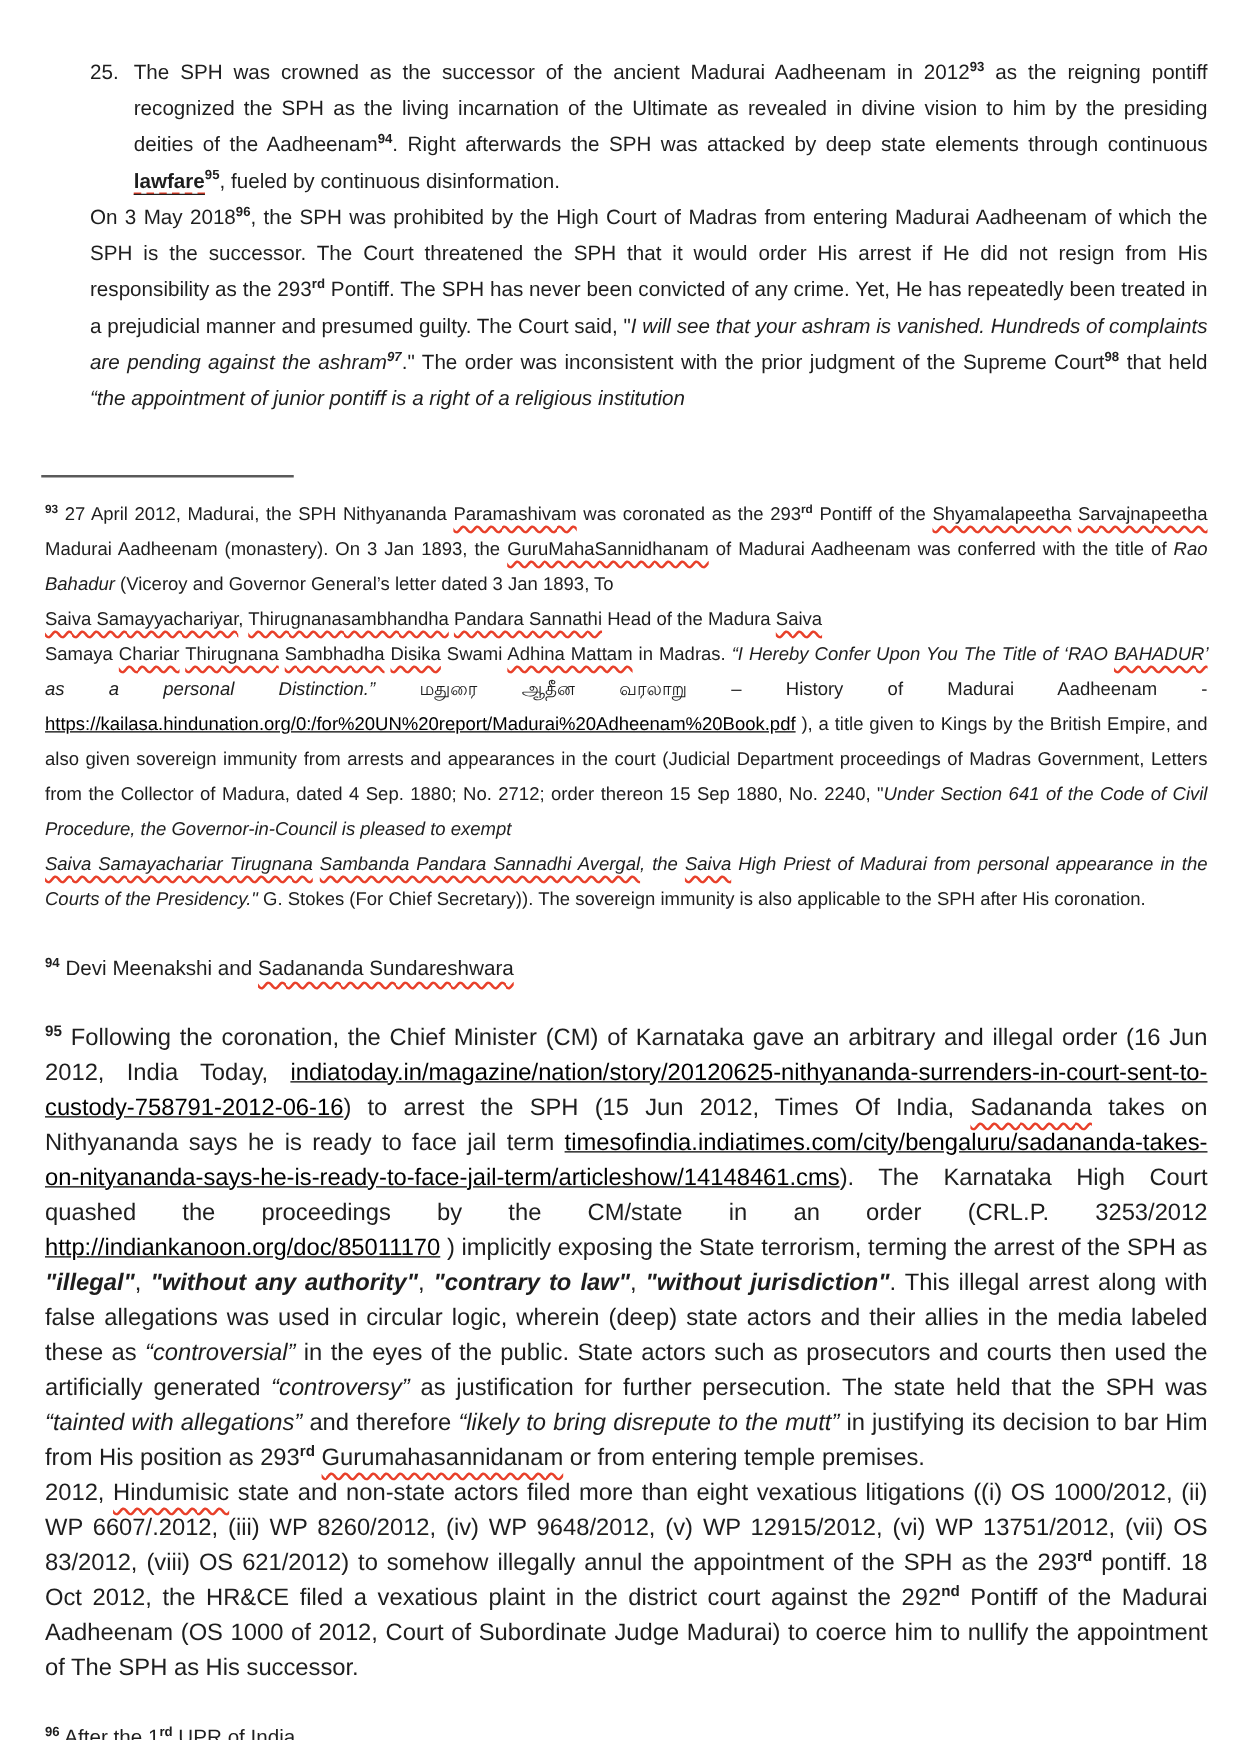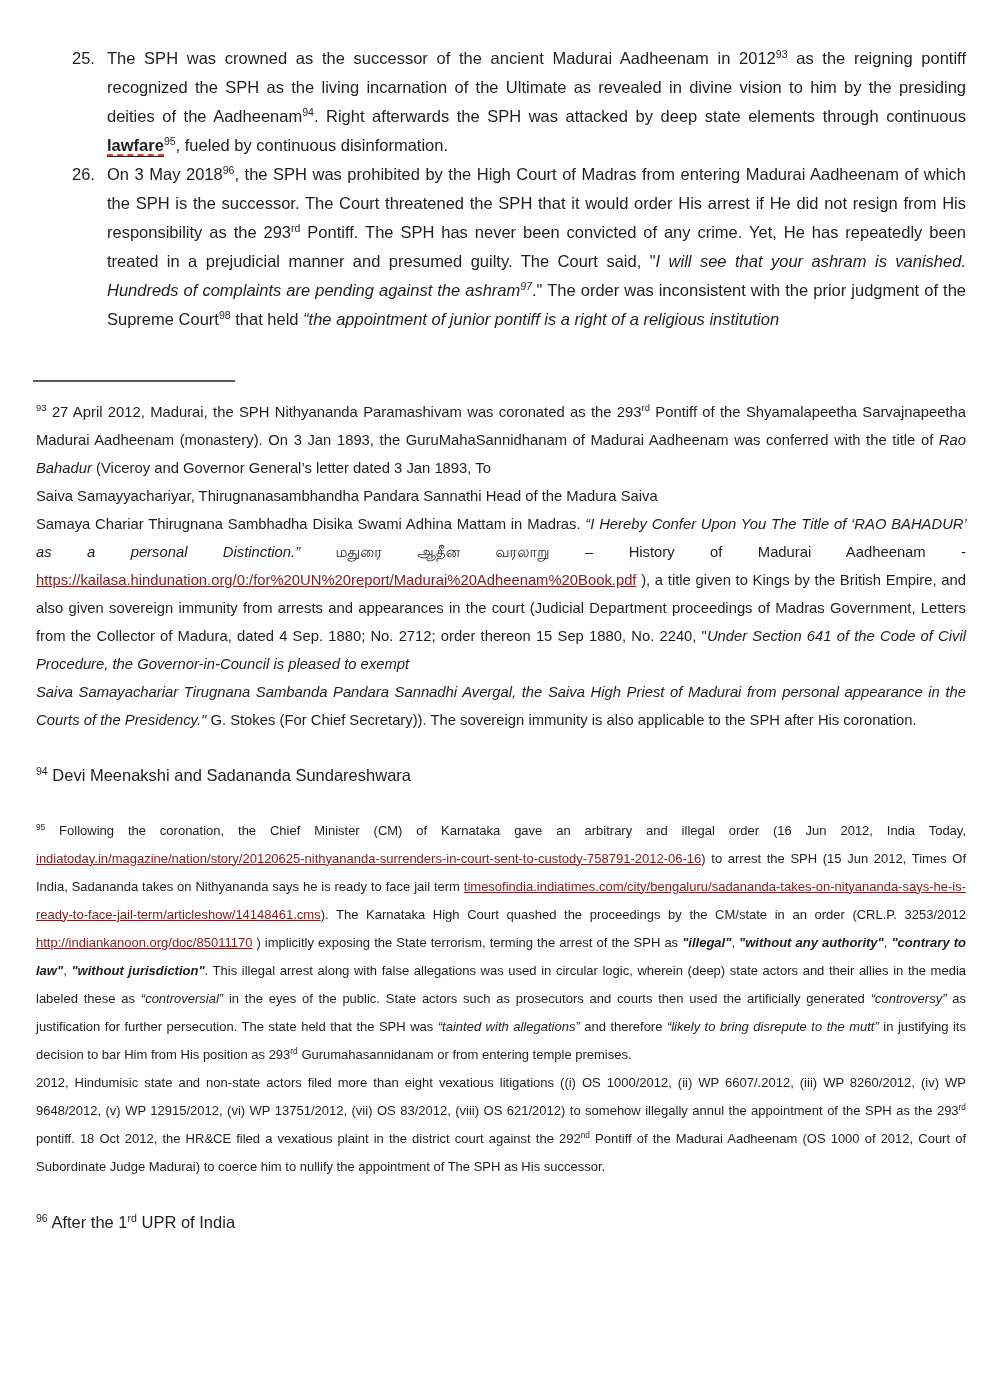--- a/index.html
+++ b/index.html
@@ -9,42 +9,41 @@
     -webkit-font-smoothing:antialiased;
   }
   .page { padding:44px 42px 0 36px; box-sizing:border-box; width:1008px; }
   .list { margin-left:36px; }
   .para { display:flex; }
   .num { width:35px; flex:none; font-size:16.5px; line-height:29px; }
   .ptext { flex:1; text-align:justify; font-size:16.5px; line-height:29px; }
   .fn-divider { border:none; border-top:2px solid #5a5a5a; width:202px; margin:46px 0 16px -3px; }
   .fn { text-align:justify; overflow-wrap:break-word; margin:0 0 27px 0; }
   .fn.sm { font-size:14.8px; line-height:28px; }
-  .fn.md { font-size:13px; line-height:28px; }
+  .fn.md { font-size:19px; line-height:28px; }
   .fn.lg { font-size:16.5px; line-height:28.5px; }
-  .sup { vertical-align:super; font-size:0.64em; line-height:0; }
+  .sup { vertical-align:super; font-size:0.64em; line-height:0;font-weight:bold; }
   .i { font-style:italic; }
   .b { font-weight:700; }
   .u { text-decoration:underline;font-weight:bold; }
-  .sq { text-decoration-style:wavy; text-decoration-color:#e8402a; text-decoration-thickness:2px; text-underline-offset:30%; }
+  .sq { text-decoration:underline; text-decoration-style:wavy; text-decoration-color:#e8402a; text-decoration-thickness:2px; text-underline-offset:30%; }
   .u.sq { text-decoration:underline; border-bottom:2.5px dashed #e8402a; }
-  .lnk { color:#7f1d1d; cursor:pointer; }
+  .lnk { color:#000000; cursor:pointer; }
 </style>
 </head>
 <body>
 
 <div class="page">
 
   <div class="list">
     <div class="para">
       <span class="num">25.</span>
       <div class="ptext"><span>The SPH was crowned as the successor of the ancient Madurai Aadheenam in 2012</span><span class="sup">93</span><span> as the reigning pontiff recognized the SPH as the living incarnation of the Ultimate as revealed in divine vision to him by the presiding deities of the Aadheenam</span><span class="sup">94</span><span>. Right afterwards the SPH was attacked by deep state elements through continuous </span><span class="u sq">lawfare</span><span class="sup">95</span><span>, fueled by continuous disinformation.</span></div>
     </div>
     <div class="para">
-      <span class="num">26.</span>
       <div class="ptext"><span>On 3 May 2018</span><span class="sup">96</span><span>, the SPH was prohibited by the High Court of Madras from entering Madurai Aadheenam of which the SPH is the successor. The Court threatened the SPH that it would order His arrest if He did not resign from His responsibility as the 293</span><span class="sup">rd</span><span> Pontiff. The SPH has never been convicted of any crime. Yet, He has repeatedly been treated in a prejudicial manner and presumed guilty. The Court said, "</span><span class="i">I will see that your ashram is vanished. Hundreds of complaints are pending against the ashram</span><span class="i sup">97</span><span>." The order was inconsistent with the prior judgment of the Supreme Court</span><span class="sup">98</span><span>  that held </span><span class="i">“the appointment of junior pontiff is a right of a religious institution</span></div>
     </div>
   </div>
 
   <hr class="fn-divider">
 
   <div>
     <div class="fn sm"><span class="sup">93</span><span> 27 April 2012, Madurai, the SPH Nithyananda </span><span class="sq">Paramashivam</span><span> was coronated as the 293</span><span class="sup">rd</span><span> Pontiff of the </span><span class="sq">Shyamalapeetha</span><span> </span><span class="sq">Sarvajnapeetha</span><span> Madurai Aadheenam (monastery). On 3 Jan 1893, the </span><span class="sq">GuruMahaSannidhanam</span><span> of Madurai Aadheenam was conferred with the title of </span><span class="i">Rao Bahadur</span><span> (Viceroy and Governor General’s letter dated 3 Jan 1893, To</span><br><span class="sq">Saiva Samayyachariyar</span><span>, </span><span class="sq">Thirugnanasambhandha</span><span> </span><span class="sq">Pandara Sannathi</span><span> Head of the Madura </span><span class="sq">Saiva</span><br><span>Samaya </span><span class="sq">Chariar</span><span> </span><span class="sq">Thirugnana</span><span> </span><span class="sq">Sambhadha</span><span> </span><span class="sq">Disika</span><span> Swami </span><span class="sq">Adhina Mattam</span><span> in Madras. </span><span class="i">“I Hereby Confer Upon You The Title of ‘RAO </span><span class="i sq">BAHADUR’</span><span class="i"> as a personal Distinction.”</span><span> </span><span class="tamil">மதுரை ஆதீன வரலாறு</span><span> – History of Madurai Aadheenam - </span><a class="lnk" href="#">https://kailasa.hindunation.org/0:/for%20UN%20report/Madurai%20Adheenam%20Book.pdf</a><span> ), a title given to Kings by the British Empire, and also given sovereign immunity from arrests and appearances in the court (Judicial Department proceedings of Madras Government, Letters from the Collector of Madura, dated 4 Sep. 1880; No. 2712; order thereon 15 Sep 1880, No. 2240, "</span><span class="i">Under Section 641 of the Code of Civil Procedure, the Governor-in-Council is pleased to exempt</span><br><span class="i sq">Saiva Samayachariar Tirugnana</span><span class="i"> </span><span class="i sq">Sambanda Pandara Sannadhi Avergal</span><span class="i">, the </span><span class="i sq">Saiva</span><span class="i"> High Priest of Madurai from personal appearance in the Courts of the Presidency."</span><span> G. Stokes (For Chief Secretary)). The sovereign immunity is also applicable to the SPH after His coronation.</span></div>
     <div class="fn lg"><span class="sup">94</span><span> Devi Meenakshi and </span><span class="sq">Sadananda Sundareshwara</span></div>
     <div class="fn md"><span class="sup">95</span><span> Following the coronation, the Chief Minister (CM) of Karnataka gave an arbitrary and illegal order (16 Jun 2012, India Today, </span><a class="lnk" href="#">indiatoday.in/magazine/nation/story/20120625-nithyananda-surrenders-in-court-sent-to-custody-758791-2012-06-16</a><span>) to arrest the SPH (15 Jun 2012, Times Of India, </span><span class="sq">Sadananda</span><span> takes on Nithyananda says he is ready to face jail term </span><a class="lnk" href="#">timesofindia.indiatimes.com/city/bengaluru/sadananda-takes-on-nityananda-says-he-is-ready-to-face-jail-term/articleshow/14148461.cms</a><span>). The Karnataka High Court quashed the proceedings by the CM/state in an order (CRL.P. 3253/2012 </span><a class="lnk" href="#">http://indiankanoon.org/doc/85011170</a><span> ) implicitly exposing the State terrorism, terming the arrest of the SPH as </span><span class="b i">"illegal"</span><span>, </span><span class="b i">"without any authority"</span><span>, </span><span class="b i">"contrary to law"</span><span>, </span><span class="b i">"without jurisdiction"</span><span>. This illegal arrest along with false allegations was used in circular logic, wherein (deep) state actors and their allies in the media labeled these as </span><span class="i">“controversial”</span><span> in the eyes of the public. State actors such as prosecutors and courts then used the artificially generated </span><span class="i">“controversy”</span><span> as justification for further persecution.  The state held that the SPH was </span><span class="i">“tainted with allegations”</span><span> and therefore </span><span class="i">“likely to bring disrepute to the mutt”</span><span> in justifying its decision to bar Him from His position as 293</span><span class="sup">rd</span><span> </span><span class="sq">Gurumahasannidanam</span><span> or from entering temple premises.</span><br><span>2012, </span><span class="sq">Hindumisic</span><span> state and non-state actors filed more than eight vexatious litigations ((i) OS 1000/2012, (ii) WP 6607/.2012, (iii) WP 8260/2012, (iv) WP 9648/2012, (v) WP 12915/2012, (vi) WP 13751/2012, (vii) OS 83/2012, (viii) OS 621/2012) to somehow illegally annul the appointment of the SPH as the 293</span><span class="sup">rd</span><span> pontiff. 18 Oct 2012, the HR&amp;CE filed a vexatious plaint in the district court against the 292</span><span class="sup">nd</span><span> Pontiff of the Madurai Aadheenam (OS 1000 of 2012, Court of Subordinate Judge Madurai) to coerce him to nullify the appointment of The SPH as His successor.</span></div>

